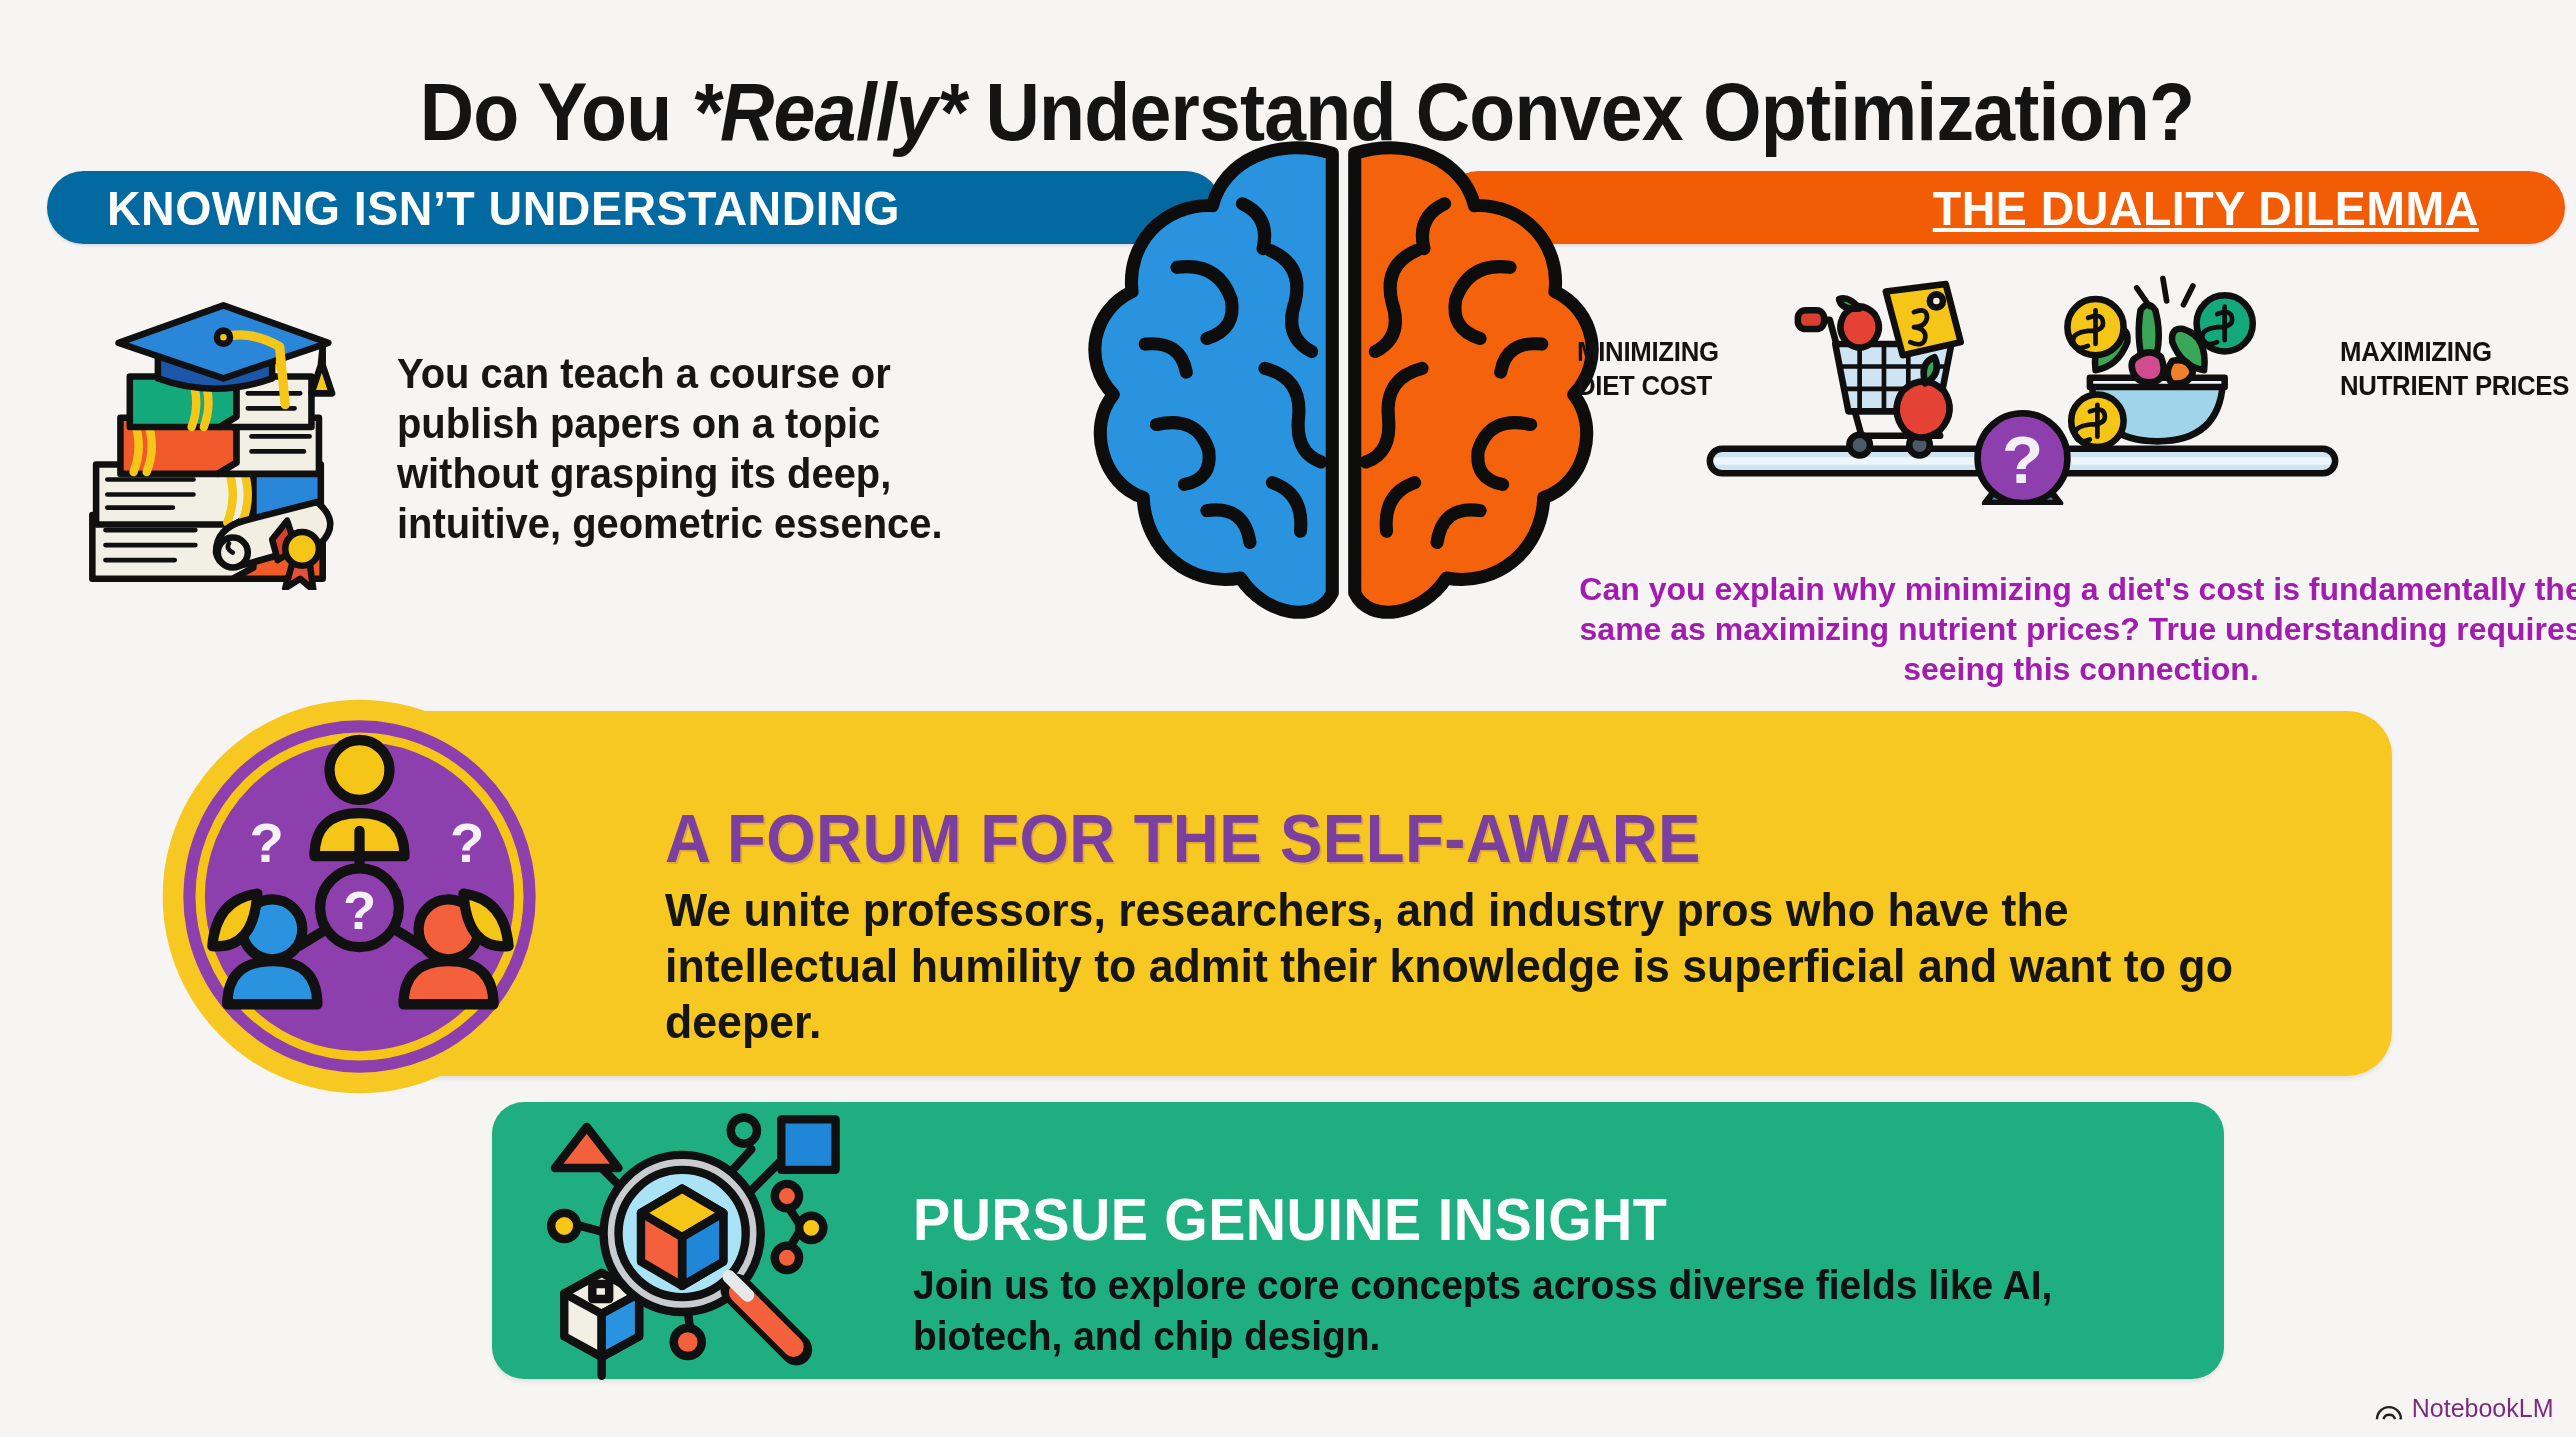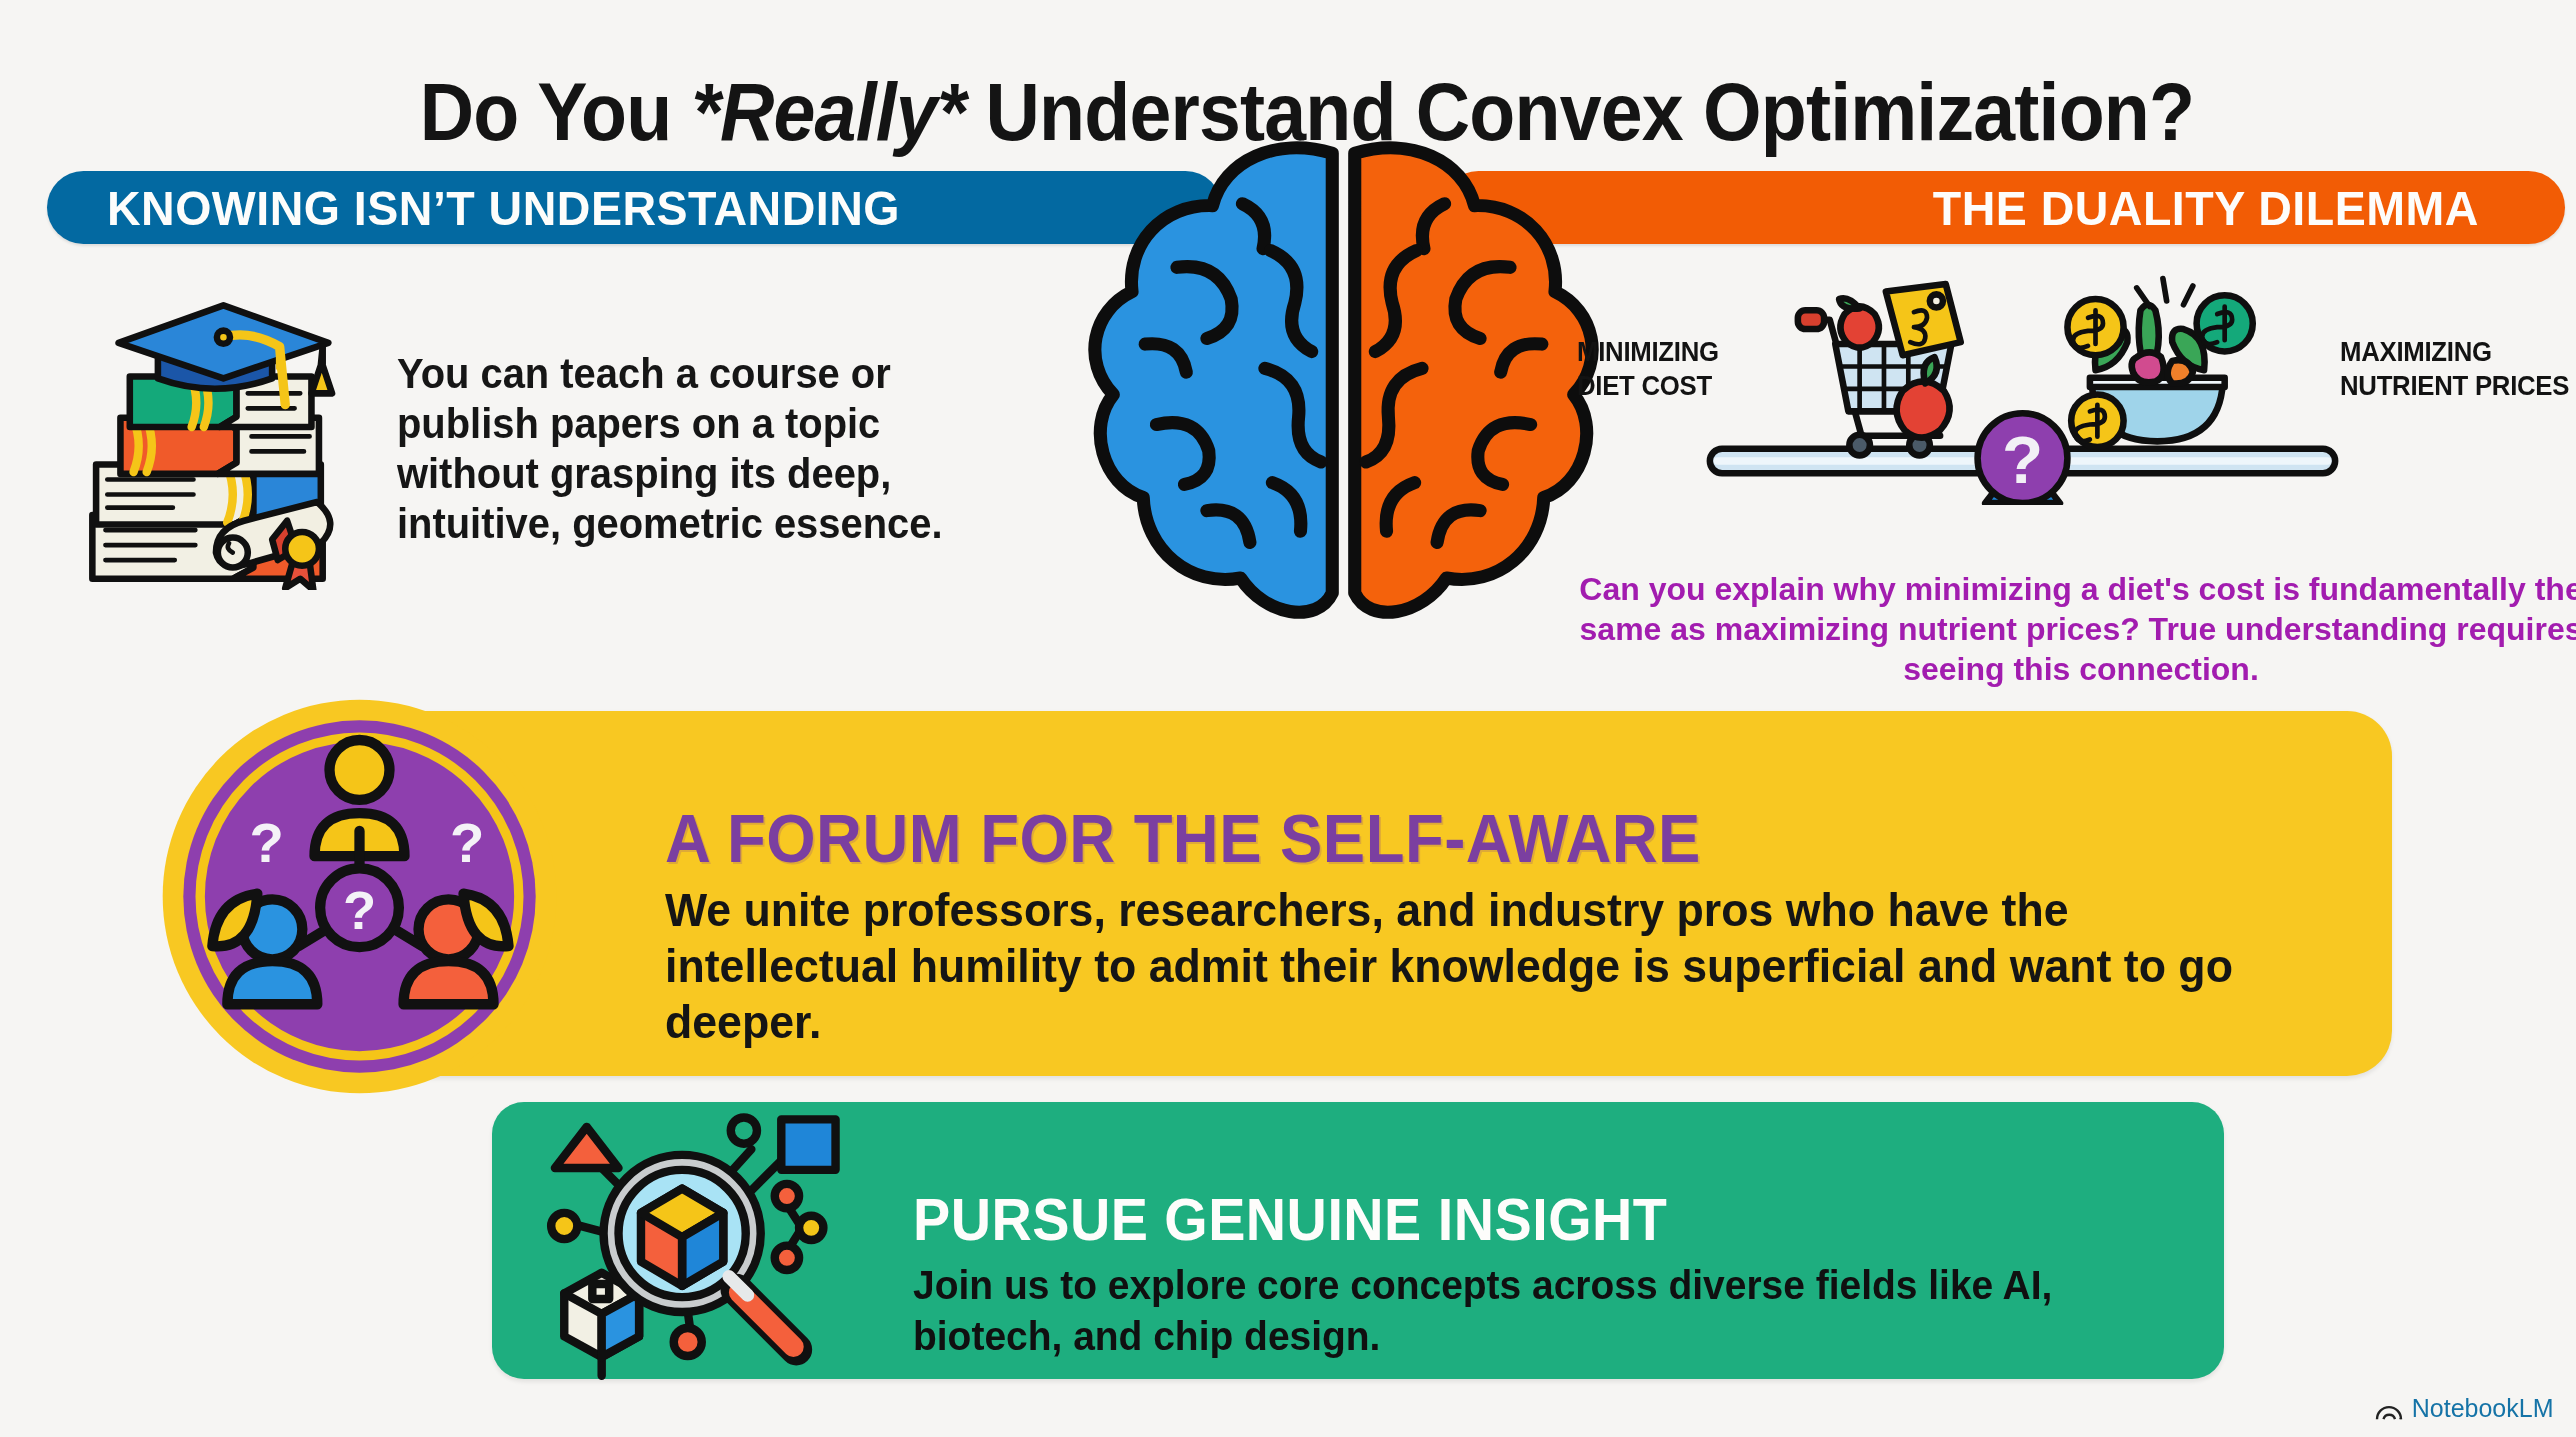--- a/index.html
+++ b/index.html
@@ -42,21 +42,21 @@
   #banner-knowing{
     left:28px;top:171px;width:1175px;
     background:#0369a1;
     justify-content:flex-start;
     padding-left:60px;box-sizing:border-box;
   }
   #banner-duality{
     left:1423px;top:171px;width:1123px;
     background:#f25c05;
     justify-content:flex-end;
-    padding-right:86px;box-sizing:border-box;
+    padding-right:86px;box-sizing:border-box;text-decoration:underline;
   }
   .banner span{display:block;transform:scaleX(.95);transform-origin:inherit;}
   #banner-knowing span{transform-origin:0 50%;}
   #banner-duality span{transform-origin:100% 50%;}
 
   
   #knowing-body{
     position:absolute;left:378px;top:307px;width:655px;
     font-size:42px;line-height:50px;
     font-weight:bold;color:#161616;
@@ -123,21 +123,21 @@
     position:absolute;left:894px;top:1219px;width:1310px;
     font-size:41px;line-height:51px;font-weight:bold;color:#101010;
     transform:scaleX(.95);transform-origin:0 0;
   }
   #insight-graph-icon{position:absolute;left:487px;top:1110px;width:356px;height:290px;}
 
   
   #watermark{
     position:absolute;right:22.5px;bottom:15px;
     display:flex;align-items:center;gap:8.4px;
-    color:#0369a1;font-size:25px;font-weight:400;
+    color:#701a75;font-size:25px;font-weight:400;
     opacity:.92;
     justify-content:space-between;
   }
 </style>
 </head>
 <body>
 
 <div class="stage">
 
   <h1 id="page-title"><span>Do You </span><span class="em">*Really*</span><span> Understand Convex Optimization?</span></h1>

